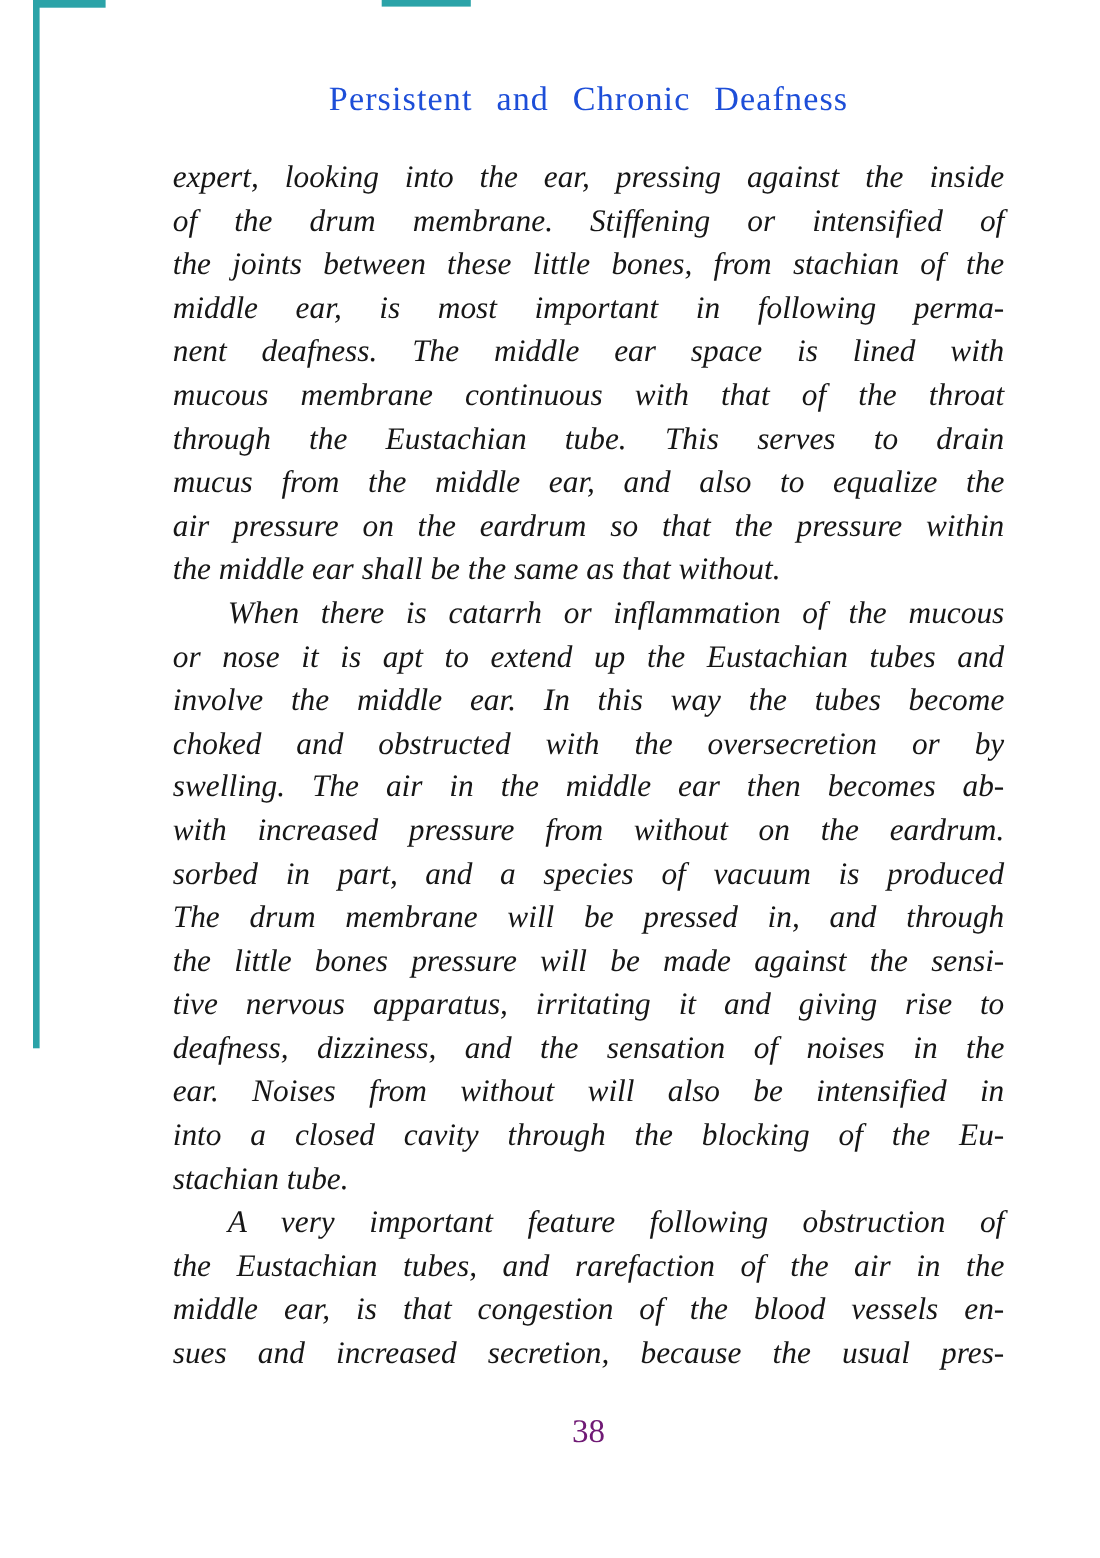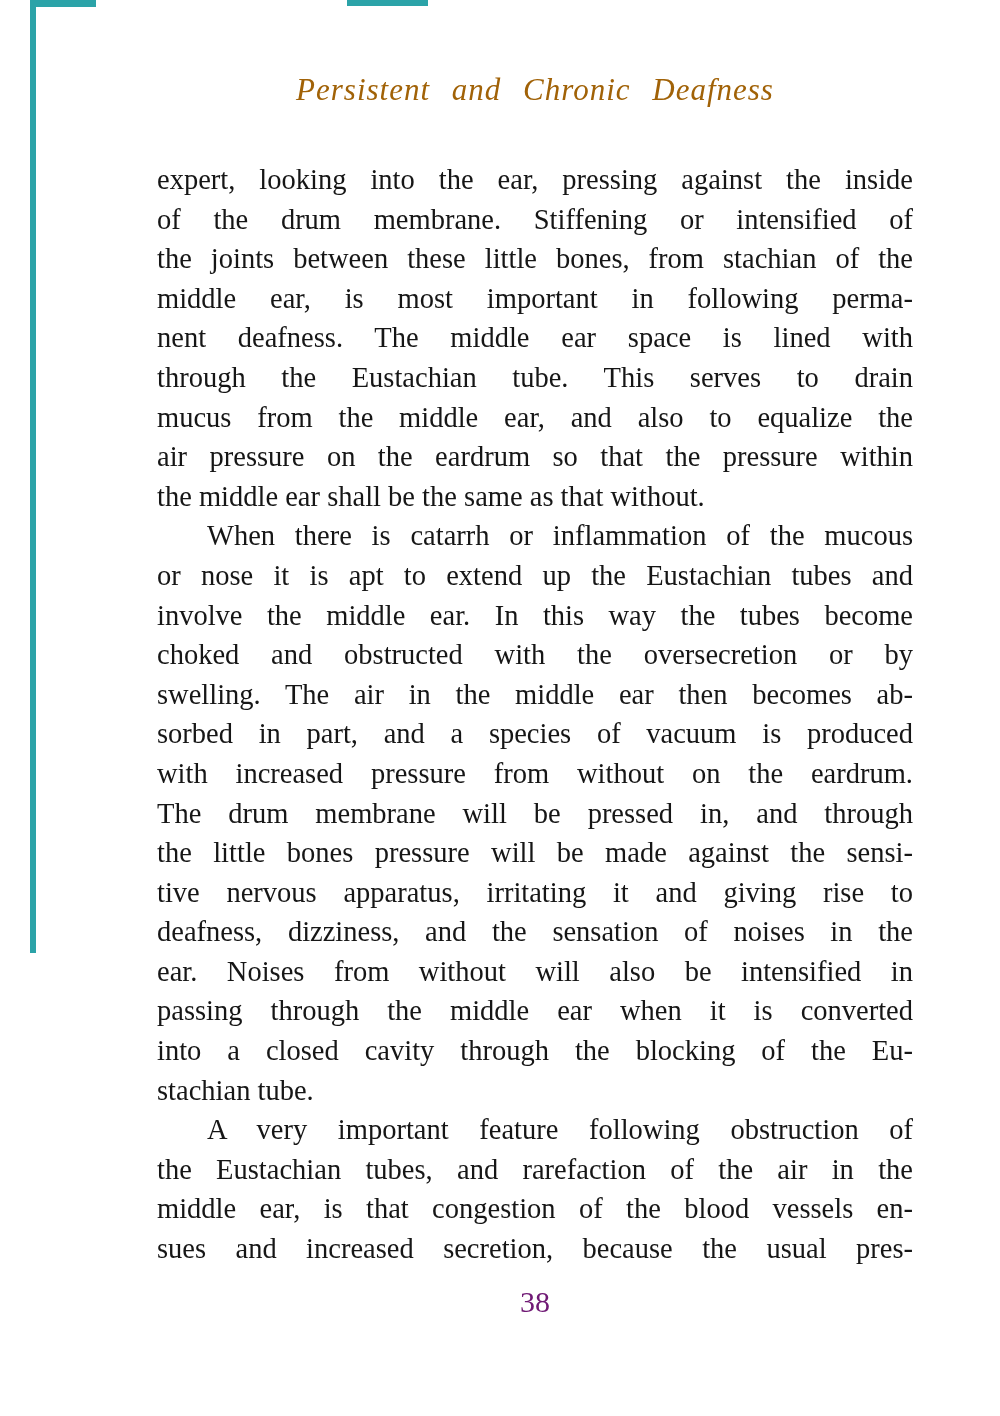--- a/index.html
+++ b/index.html
@@ -40,37 +40,37 @@
     height: 6px;
   }
 
   
   .running-header {
     position: absolute;
     left: 157px;
     top: 72px;
     width: 756px;
     text-align: center;
-    font-style: italic;
     font-size: 31px;
     line-height: 36px;
     word-spacing: 13px;
     letter-spacing: 1px;
-    color: #a16207;
+    color: #1d4ed8;
   }
 
   
   .body-text {
     position: absolute;
     left: 157px;
-    top: 160px;
+    top: 142px;
     width: 756px;
     font-size: 28.5px;
     line-height: 39.6px;
     color: #161616;
+    font-style: italic;
   }
   .line {
     height: 39.6px;
     text-align: justify;
     text-align-last: justify;
     text-justify: inter-word;
     white-space: nowrap; 
   }
   .line.indent {
     text-indent: 50px;
@@ -99,37 +99,37 @@
 <div class="artifact dash-top-2"></div>
 
 <div class="running-header">Persistent and Chronic Deafness</div>
 
 <div class="body-text">
     <div class="line">expert, looking into the ear, pressing against the inside</div>
     <div class="line">of the drum membrane.  Stiffening or intensified of</div>
     <div class="line">the joints between these little bones, from stachian of the</div>
     <div class="line">middle ear, is most important in following perma-</div>
     <div class="line">nent deafness.  The middle ear space is lined with</div>
+    <div class="line">mucous membrane continuous with that of the throat</div>
     <div class="line">through the Eustachian tube.  This serves to drain</div>
     <div class="line">mucus from the middle ear, and also to equalize the</div>
     <div class="line">air pressure on the eardrum so that the pressure within</div>
     <div class="line para-end">the middle ear shall be the same as that without.</div>
     <div class="line indent">When there is catarrh or inflammation of the mucous</div>
     <div class="line">or nose it is apt to extend up the Eustachian tubes and</div>
     <div class="line">involve the middle ear.  In this way the tubes become</div>
     <div class="line">choked and obstructed with the oversecretion or by</div>
     <div class="line">swelling.  The air in the middle ear then becomes ab-</div>
+    <div class="line">with increased pressure from without on the eardrum.</div>
     <div class="line">sorbed in part, and a species of vacuum is produced</div>
-    <div class="line">with increased pressure from without on the eardrum.</div>
     <div class="line">The drum membrane will be pressed in, and through</div>
     <div class="line">the little bones pressure will be made against the sensi-</div>
     <div class="line">tive nervous apparatus, irritating it and giving rise to</div>
     <div class="line">deafness, dizziness, and the sensation of noises in the</div>
     <div class="line">ear.  Noises from without will also be intensified in</div>
-    <div class="line">passing through the middle ear when it is converted</div>
     <div class="line">into a closed cavity through the blocking of the Eu-</div>
     <div class="line para-end">stachian tube.</div>
     <div class="line indent">A very important feature following obstruction of</div>
     <div class="line">the Eustachian tubes, and rarefaction of the air in the</div>
     <div class="line">middle ear, is that congestion of the blood vessels en-</div>
     <div class="line">sues and increased secretion, because the usual pres-</div>
   </div>
 
 <div class="page-number">38</div>
 

